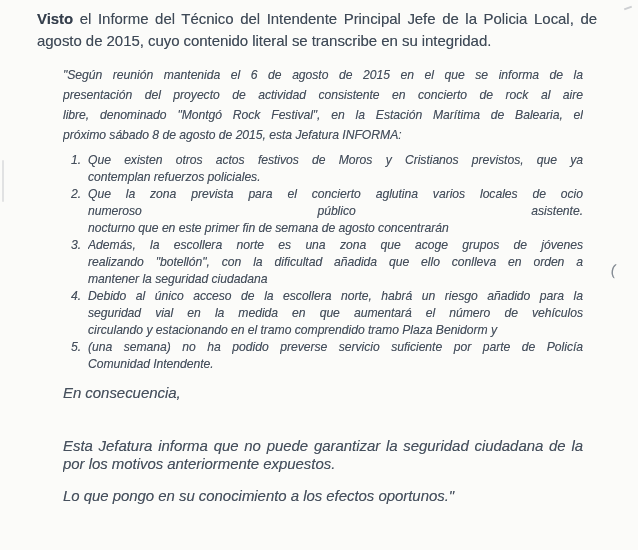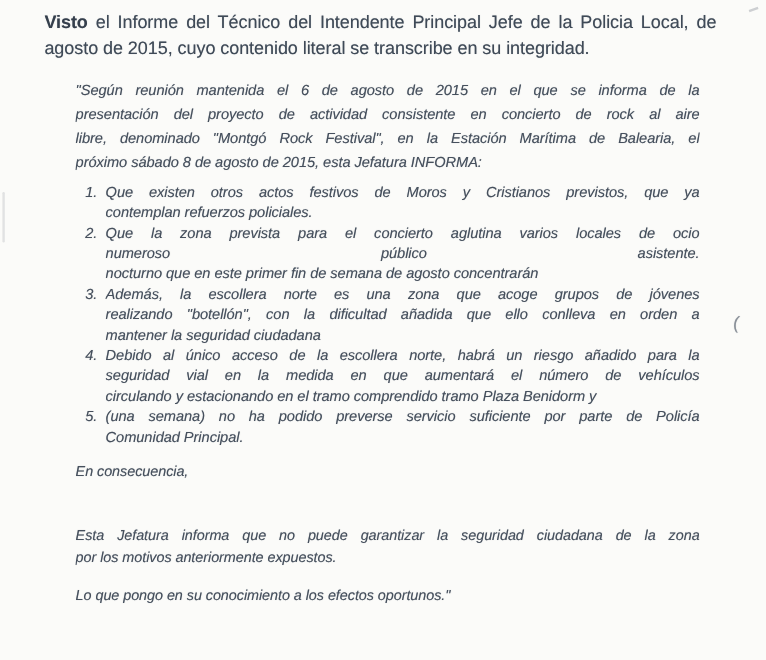--- a/index.html
+++ b/index.html
@@ -41,21 +41,21 @@
     font-size: 12.2px; line-height: 17px;
   }
   .item { display: flex; }
   .num { width: 17px; flex: none; }
   .itxt { flex: 1; min-width: 0; }
   .itxt .ln { height: 17px; }
 
   .enc, .closing, .final {
     margin-left: 63px; margin-right: 55px;
     font-style: italic;
-    font-size: 12px; line-height: 18px;
+    font-size: 15px; line-height: 18px;
   }
   .enc { margin-top: 11px; }
   .closing { margin-top: 35px; }
   .closing .ln { height: 18px; }
   .final { margin-top: 14px; }
 
   
   .art-paren {
     position: absolute; left: 611px; top: 261px;
     font-size: 15px; color: rgba(100,108,120,0.45);
@@ -127,21 +127,21 @@
       <div class="ln">Debido al único acceso de la escollera norte, habrá un riesgo añadido para la</div>
           <div class="ln">seguridad vial en la medida en que aumentará el número de vehículos</div>
           <div class="ln">circulando y estacionando en el tramo comprendido tramo Plaza Benidorm y</div>
         </div>
     </div>
       <div class="item">
       <div class="num">5.</div>
       <div class="itxt">
 
           <div class="ln">(una semana) no ha podido preverse servicio suficiente por parte de Policía</div>
-          <div class="ln">Comunidad Principal.</div>
+          <div class="ln">Comunidad Intendente.</div>
         </div>
     </div>
     </div>
 
   <div class="enc">
     <div class="ln">En consecuencia,</div>
   </div>
 
   <div class="closing">
 

